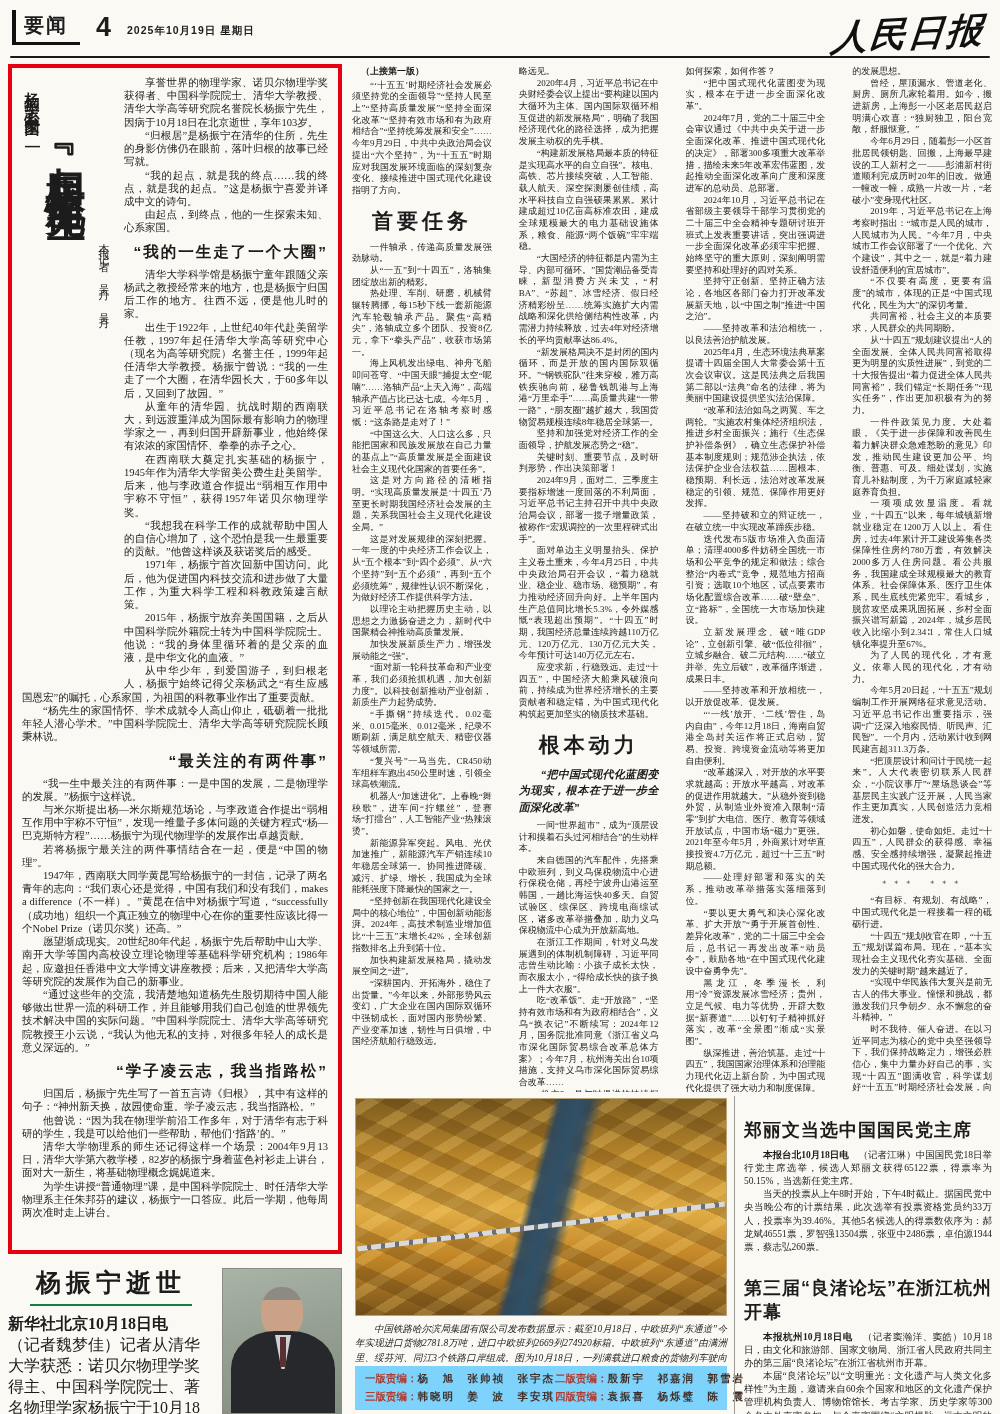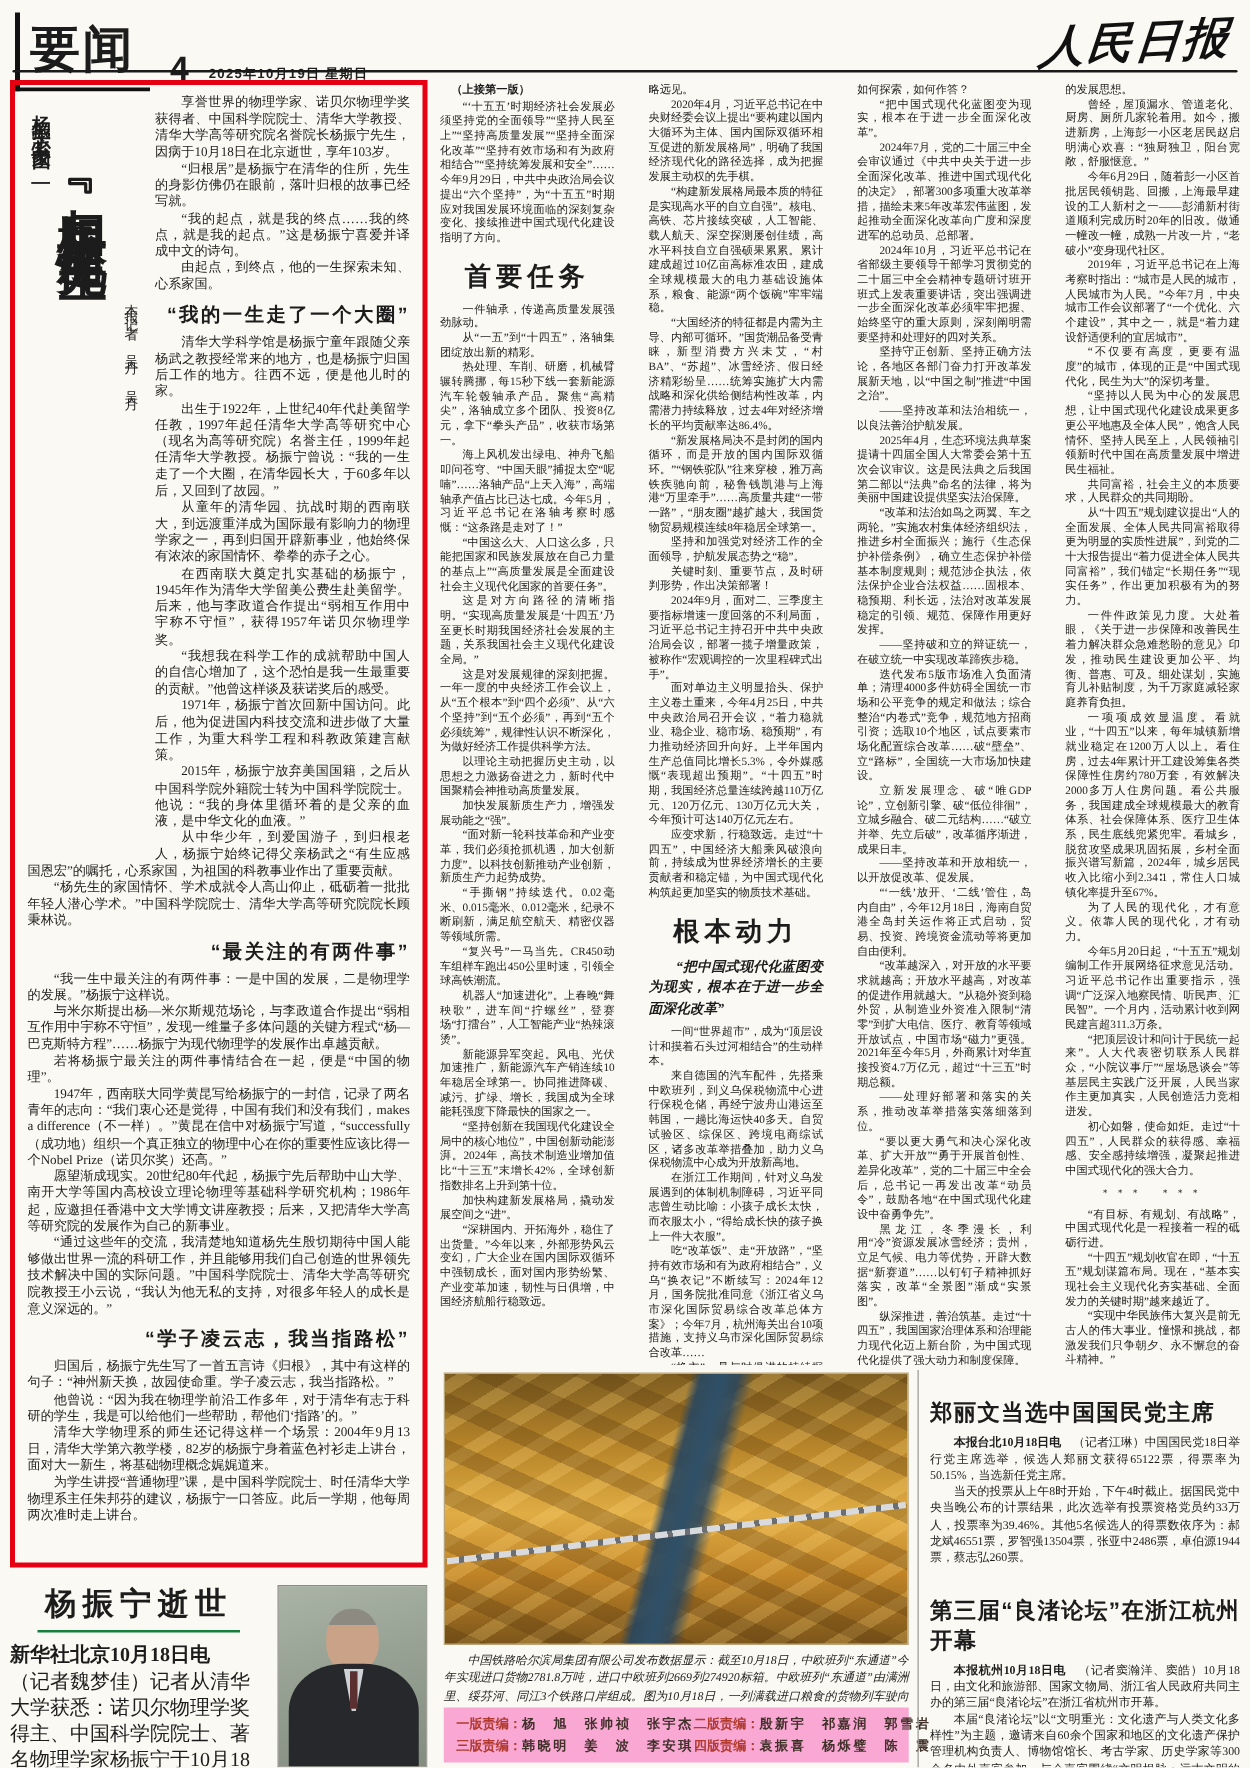--- a/index.html
+++ b/index.html
@@ -3,21 +3,21 @@
 <meta charset="utf-8">
 <title>要闻</title>
 <style>
   *{margin:0;padding:0;box-sizing:border-box;}
   html,body{width:1000px;height:1414px;}
   body{position:relative;background:#fbf9f3;color:#1c1c1c;overflow:hidden;
        font-family:"Liberation Serif","DejaVu Serif",serif;}
   
   .hdr{position:absolute;top:10px;left:12px;display:flex;align-items:flex-end;gap:16px;}
   .hdr-section{font-family:"Liberation Sans","DejaVu Sans",sans-serif;font-weight:bold;
-       font-size:40px;border-left:4px solid #111;border-bottom:3px solid #111;
+       font-size:20px;border-left:4px solid #111;border-bottom:3px solid #111;
        padding:2px 12px 3px 8px;letter-spacing:2px;}
   .hdr-page{font-family:"Liberation Sans",sans-serif;font-weight:bold;font-size:27px;padding-bottom:2px;}
   .hdr-date{font-family:"Liberation Sans",sans-serif;font-weight:bold;font-size:10.5px;padding-bottom:7px;letter-spacing:1px;}
   .masthead{position:absolute;top:10px;right:16px;font-size:36px;font-weight:bold;font-style:italic;
        transform:skewX(-8deg) rotate(-3deg);letter-spacing:2px;color:#111;}
   .hrule{position:absolute;top:56px;left:10px;right:10px;height:2px;background:#1a1a1a;border-radius:2px;}
   
   .red-box{position:absolute;left:8px;top:64px;width:334px;height:1190px;border:4px solid #e60012;
        padding:8px 10px;overflow:hidden;}
   .title-float{float:left;width:92px;height:612px;position:relative;margin-right:10px;}
@@ -63,21 +63,21 @@
        background:
         linear-gradient(105deg,transparent 46%,rgba(40,70,95,.9) 48%,#2f5068 52%,rgba(40,70,95,.85) 55%,transparent 58%),
         repeating-linear-gradient(24deg,rgba(82,52,12,.28) 0 14px,rgba(0,0,0,0) 14px 34px),
         repeating-linear-gradient(-32deg,rgba(255,214,120,.25) 0 10px,rgba(0,0,0,0) 10px 26px),
         linear-gradient(180deg,#7d5d20 0%,#b9862a 28%,#e0ac44 52%,#c08427 74%,#7c561b 100%);}
   .mid-photo .rail{position:absolute;left:0;top:58%;width:100%;height:5px;background:
         repeating-linear-gradient(90deg,#d8dade 0 10px,#6b6f74 10px 14px);transform:rotate(-7deg);}
   .mid-caption{position:absolute;left:355px;top:1322px;width:372px;font-style:italic;}
   .mid-caption .cap{font-size:9.5px;line-height:1.5;text-align:justify;text-indent:2em;}
   .mid-caption .cap-credit{font-size:9.5px;text-align:right;font-weight:bold;margin-top:1px;}
-  .editors{position:absolute;left:355px;top:1366px;width:372px;height:44px;background:#f9a8d4;
+  .editors{position:absolute;left:355px;top:1366px;width:372px;height:44px;background:#7dd3fc;
        display:grid;grid-template-columns:1fr 1fr;align-content:center;row-gap:4px;
        font-family:"Liberation Sans",sans-serif;font-size:10.5px;padding:0 10px;}
   .b-ed{white-space:nowrap;}
   .ed-label{color:#b03a2e;font-weight:bold;}
   .ed-names{color:#41302a;font-weight:bold;letter-spacing:2px;}
   
   .vline{position:absolute;left:734px;top:1096px;width:1px;height:318px;background:#9b9b93;}
   .briefs{position:absolute;left:744px;top:1096px;width:248px;height:318px;overflow:hidden;}
   .brief-title{font-family:"Liberation Sans",sans-serif;font-size:18px;font-weight:bold;
        text-align:left;letter-spacing:1px;margin:22px 0 7px;}
@@ -194,21 +194,20 @@
       <h3 class="b-sub">民生为大</h3>
       <p class="b-quote">“让中国式现代化建设成果更多更公平地惠及全体人民”</p>
       <p class="b-p">一处老旧小区，彰显以人民为中心</p>
     </div>
   <div class="col">
       <p class="b-cont">的发展思想。</p>
       <p class="b-p">曾经，屋顶漏水、管道老化、厨房、厕所几家轮着用。如今，搬进新房，上海彭一小区老居民赵启明满心欢喜：“独厨独卫，阳台宽敞，舒服惬意。”</p>
       <p class="b-p">今年6月29日，随着彭一小区首批居民领钥匙、回搬，上海最早建设的工人新村之一——彭浦新村街道顺利完成历时20年的旧改。做通一幢改一幢，成熟一片改一片，“老破小”变身现代社区。</p>
       <p class="b-p">2019年，习近平总书记在上海考察时指出：“城市是人民的城市，人民城市为人民。”今年7月，中央城市工作会议部署了“一个优化、六个建设”，其中之一，就是“着力建设舒适便利的宜居城市”。</p>
       <p class="b-p">“不仅要有高度，更要有温度”的城市，体现的正是“中国式现代化，民生为大”的深切考量。</p>
-      <p class="b-p">“坚持以人民为中心的发展思想，让中国式现代化建设成果更多更公平地惠及全体人民”，饱含人民情怀、坚持人民至上，人民领袖引领新时代中国在高质量发展中增进民生福祉。</p>
       <p class="b-p">共同富裕，社会主义的本质要求，人民群众的共同期盼。</p>
       <p class="b-p">从“十四五”规划建议提出“人的全面发展、全体人民共同富裕取得更为明显的实质性进展”，到党的二十大报告提出“着力促进全体人民共同富裕”，我们锚定“长期任务”“现实任务”，作出更加积极有为的努力。</p>
       <p class="b-p">一件件政策见力度。大处着眼，《关于进一步保障和改善民生　着力解决群众急难愁盼的意见》印发，推动民生建设更加公平、均衡、普惠、可及。细处谋划，实施育儿补贴制度，为千万家庭减轻家庭养育负担。</p>
       <p class="b-p">一项项成效显温度。看就业，“十四五”以来，每年城镇新增就业稳定在1200万人以上。看住房，过去4年累计开工建设筹集各类保障性住房约780万套，有效解决2000多万人住房问题。看公共服务，我国建成全球规模最大的教育体系、社会保障体系、医疗卫生体系，民生底线兜紧兜牢。看城乡，脱贫攻坚成果巩固拓展，乡村全面振兴谱写新篇，2024年，城乡居民收入比缩小到2.34∶1，常住人口城镇化率提升至67%。</p>
       <p class="b-p">为了人民的现代化，才有意义。依靠人民的现代化，才有动力。</p>
       <p class="b-p">今年5月20日起，“十五五”规划编制工作开展网络征求意见活动。习近平总书记作出重要指示，强调“广泛深入地察民情、听民声、汇民智”。一个月内，活动累计收到网民建言超311.3万条。</p>
       <p class="b-p">“把顶层设计和问计于民统一起来”。人大代表密切联系人民群众，“小院议事厅”“屋场恳谈会”等基层民主实践广泛开展，人民当家作主更加真实，人民创造活力竞相迸发。</p>
       <p class="b-p">初心如磐，使命如炬。走过“十四五”，人民群众的获得感、幸福感、安全感持续增强，凝聚起推进中国式现代化的强大合力。</p>
       <div class="b-stars">＊＊＊　＊＊＊</div>
       <p class="b-p">“有目标、有规划、有战略”，中国式现代化是一程接着一程的砥砺行进。</p>

